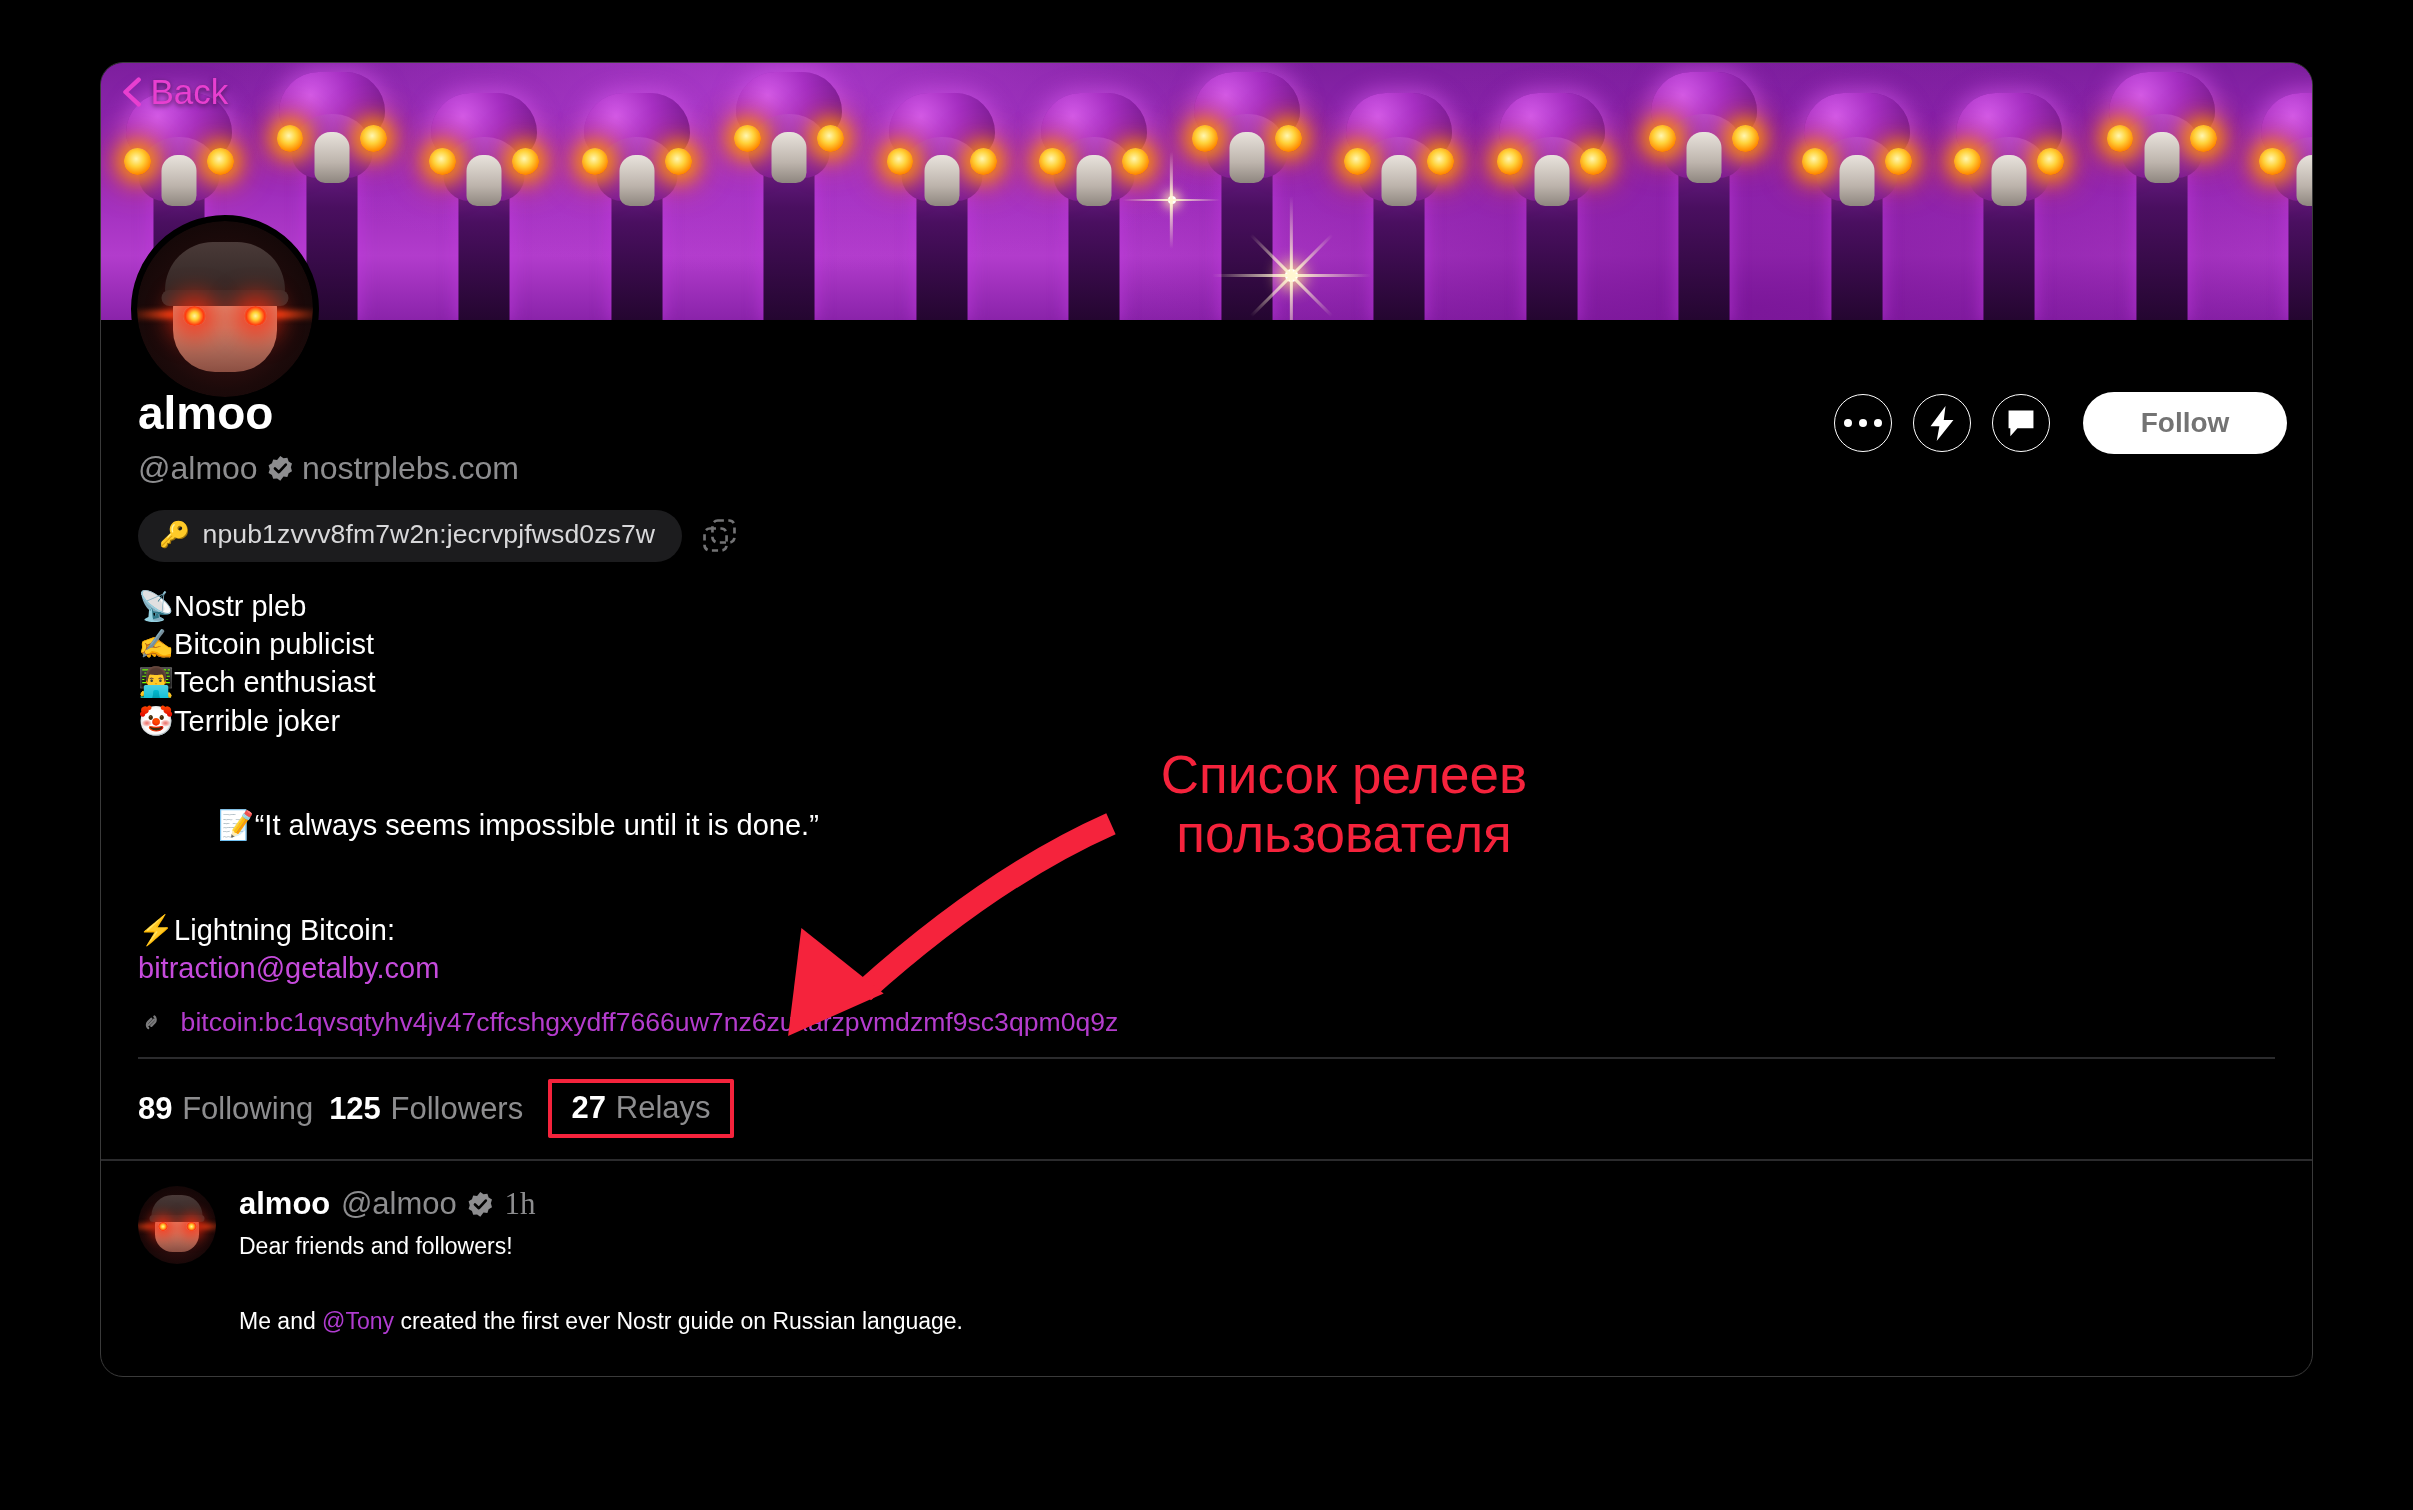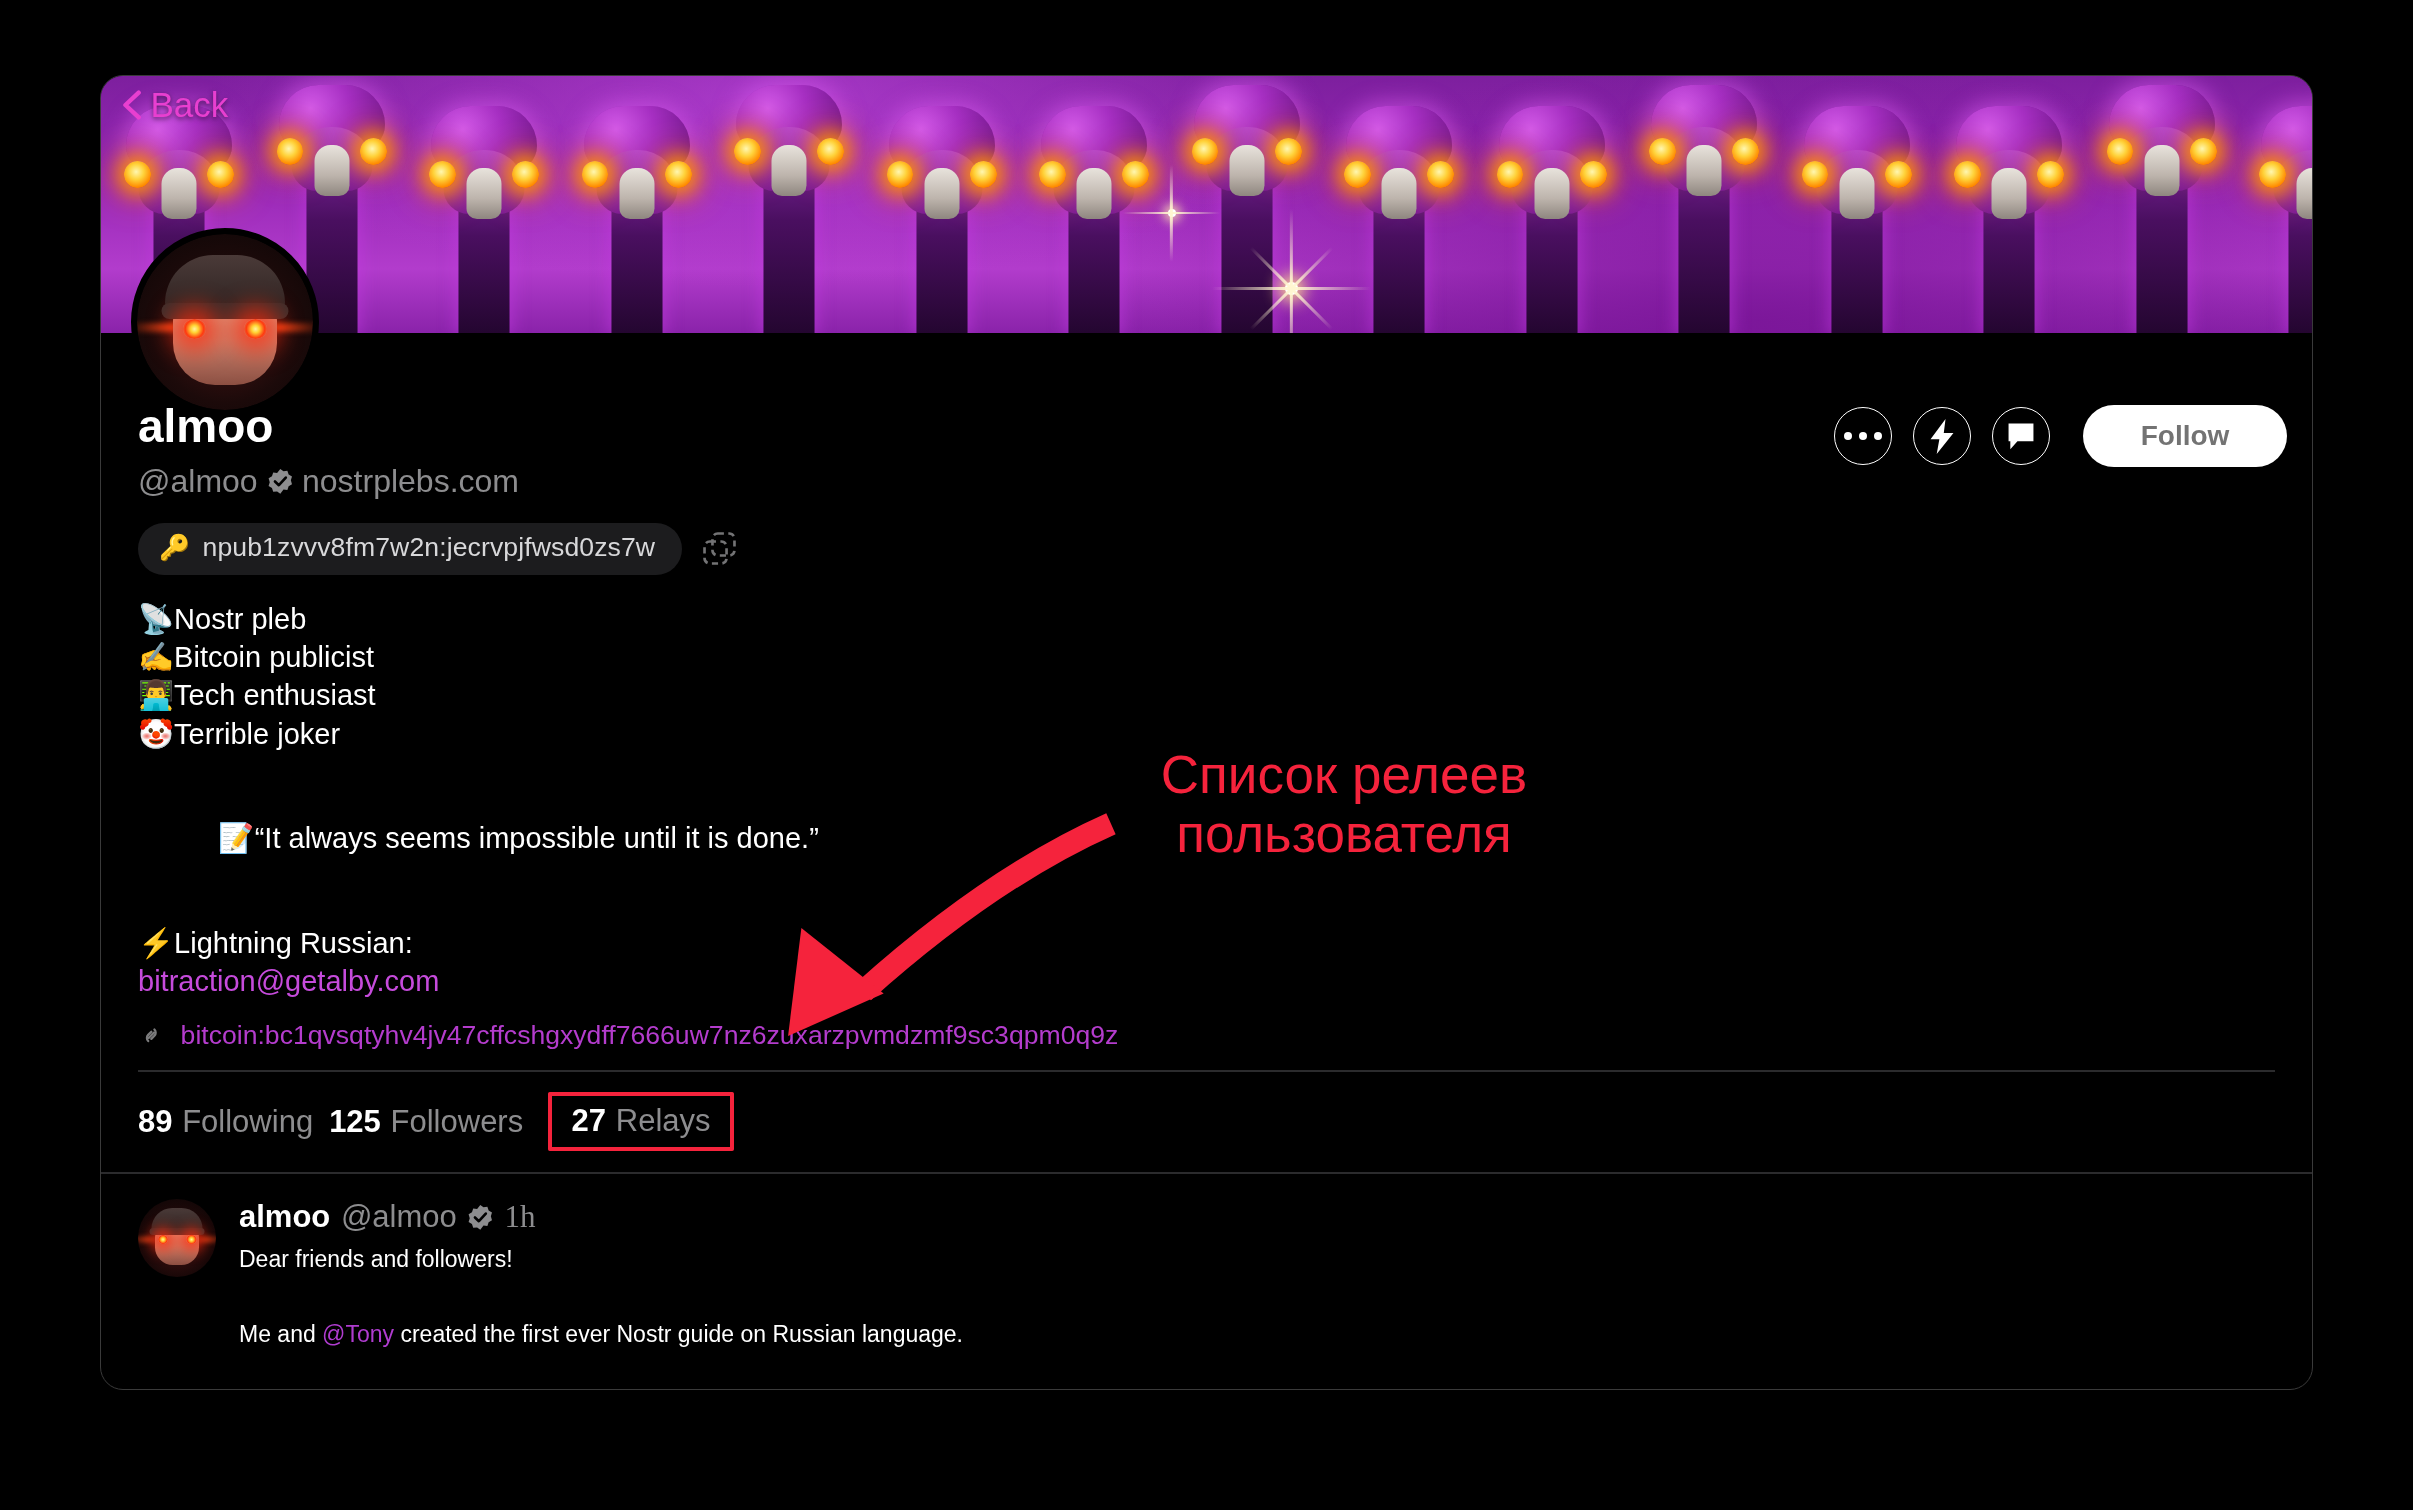--- a/index.html
+++ b/index.html
@@ -24,21 +24,20 @@
     position: absolute;
     left: 100px;
     top: 62px;
     width: 2213px;
     height: 1315px;
     background: #000000;
     border: 1.8px solid #3a3a3a;
     border-radius: 23px;
     overflow: hidden;
     box-sizing: border-box;
-    margin-top: 13px;
   }
 
   
   .banner {
     position: relative;
     width: 100%;
     height: 257px;
     overflow: hidden;
     background: linear-gradient(175deg, #6d1a8a 0%, #8c27b0 35%, #a634c4 62%, #7a1f9c 100%);
   }
@@ -659,21 +658,21 @@
       <div class="bio">
         <span class="bio-line">📡Nostr pleb</span>
         <span class="bio-line">✍️Bitcoin publicist</span>
         <span class="bio-line">👨‍💻Tech enthusiast</span>
         <span class="bio-line">🤡Terrible joker</span>
         <div class="bio-gap"></div>
         <span class="bio-line">
           <span>📝</span><span>“It always seems impossible until it is done.”</span>
         </span>
         <div class="bio-gap"></div>
-        <span class="bio-line">⚡Lightning Russian:</span>
+        <span class="bio-line">⚡Lightning Bitcoin:</span>
         <span class="bio-line bio-link">bitraction@getalby.com</span>
       </div>
 
       <div class="btc-row">
         <svg class="link-icon" viewBox="0 0 30 30">
           <path d="M12 18 L18 12" stroke="#9a9a9c" stroke-width="2.6" fill="none" stroke-linecap="round"></path>
           <path d="M11.5 21.5 a5 5 0 0 1 0-7 l3.5-3.5" stroke="#9a9a9c" stroke-width="2.6" fill="none" stroke-linecap="round"></path>
           <path d="M18.5 8.5 a5 5 0 0 1 0 7 l-3.5 3.5" stroke="#9a9a9c" stroke-width="2.6" fill="none" stroke-linecap="round"></path>
         </svg>
         <span>bitcoin:bc1qvsqtyhv4jv47cffcshgxydff7666uw7nz6zuxarzpvmdzmf9sc3qpm0q9z</span>

